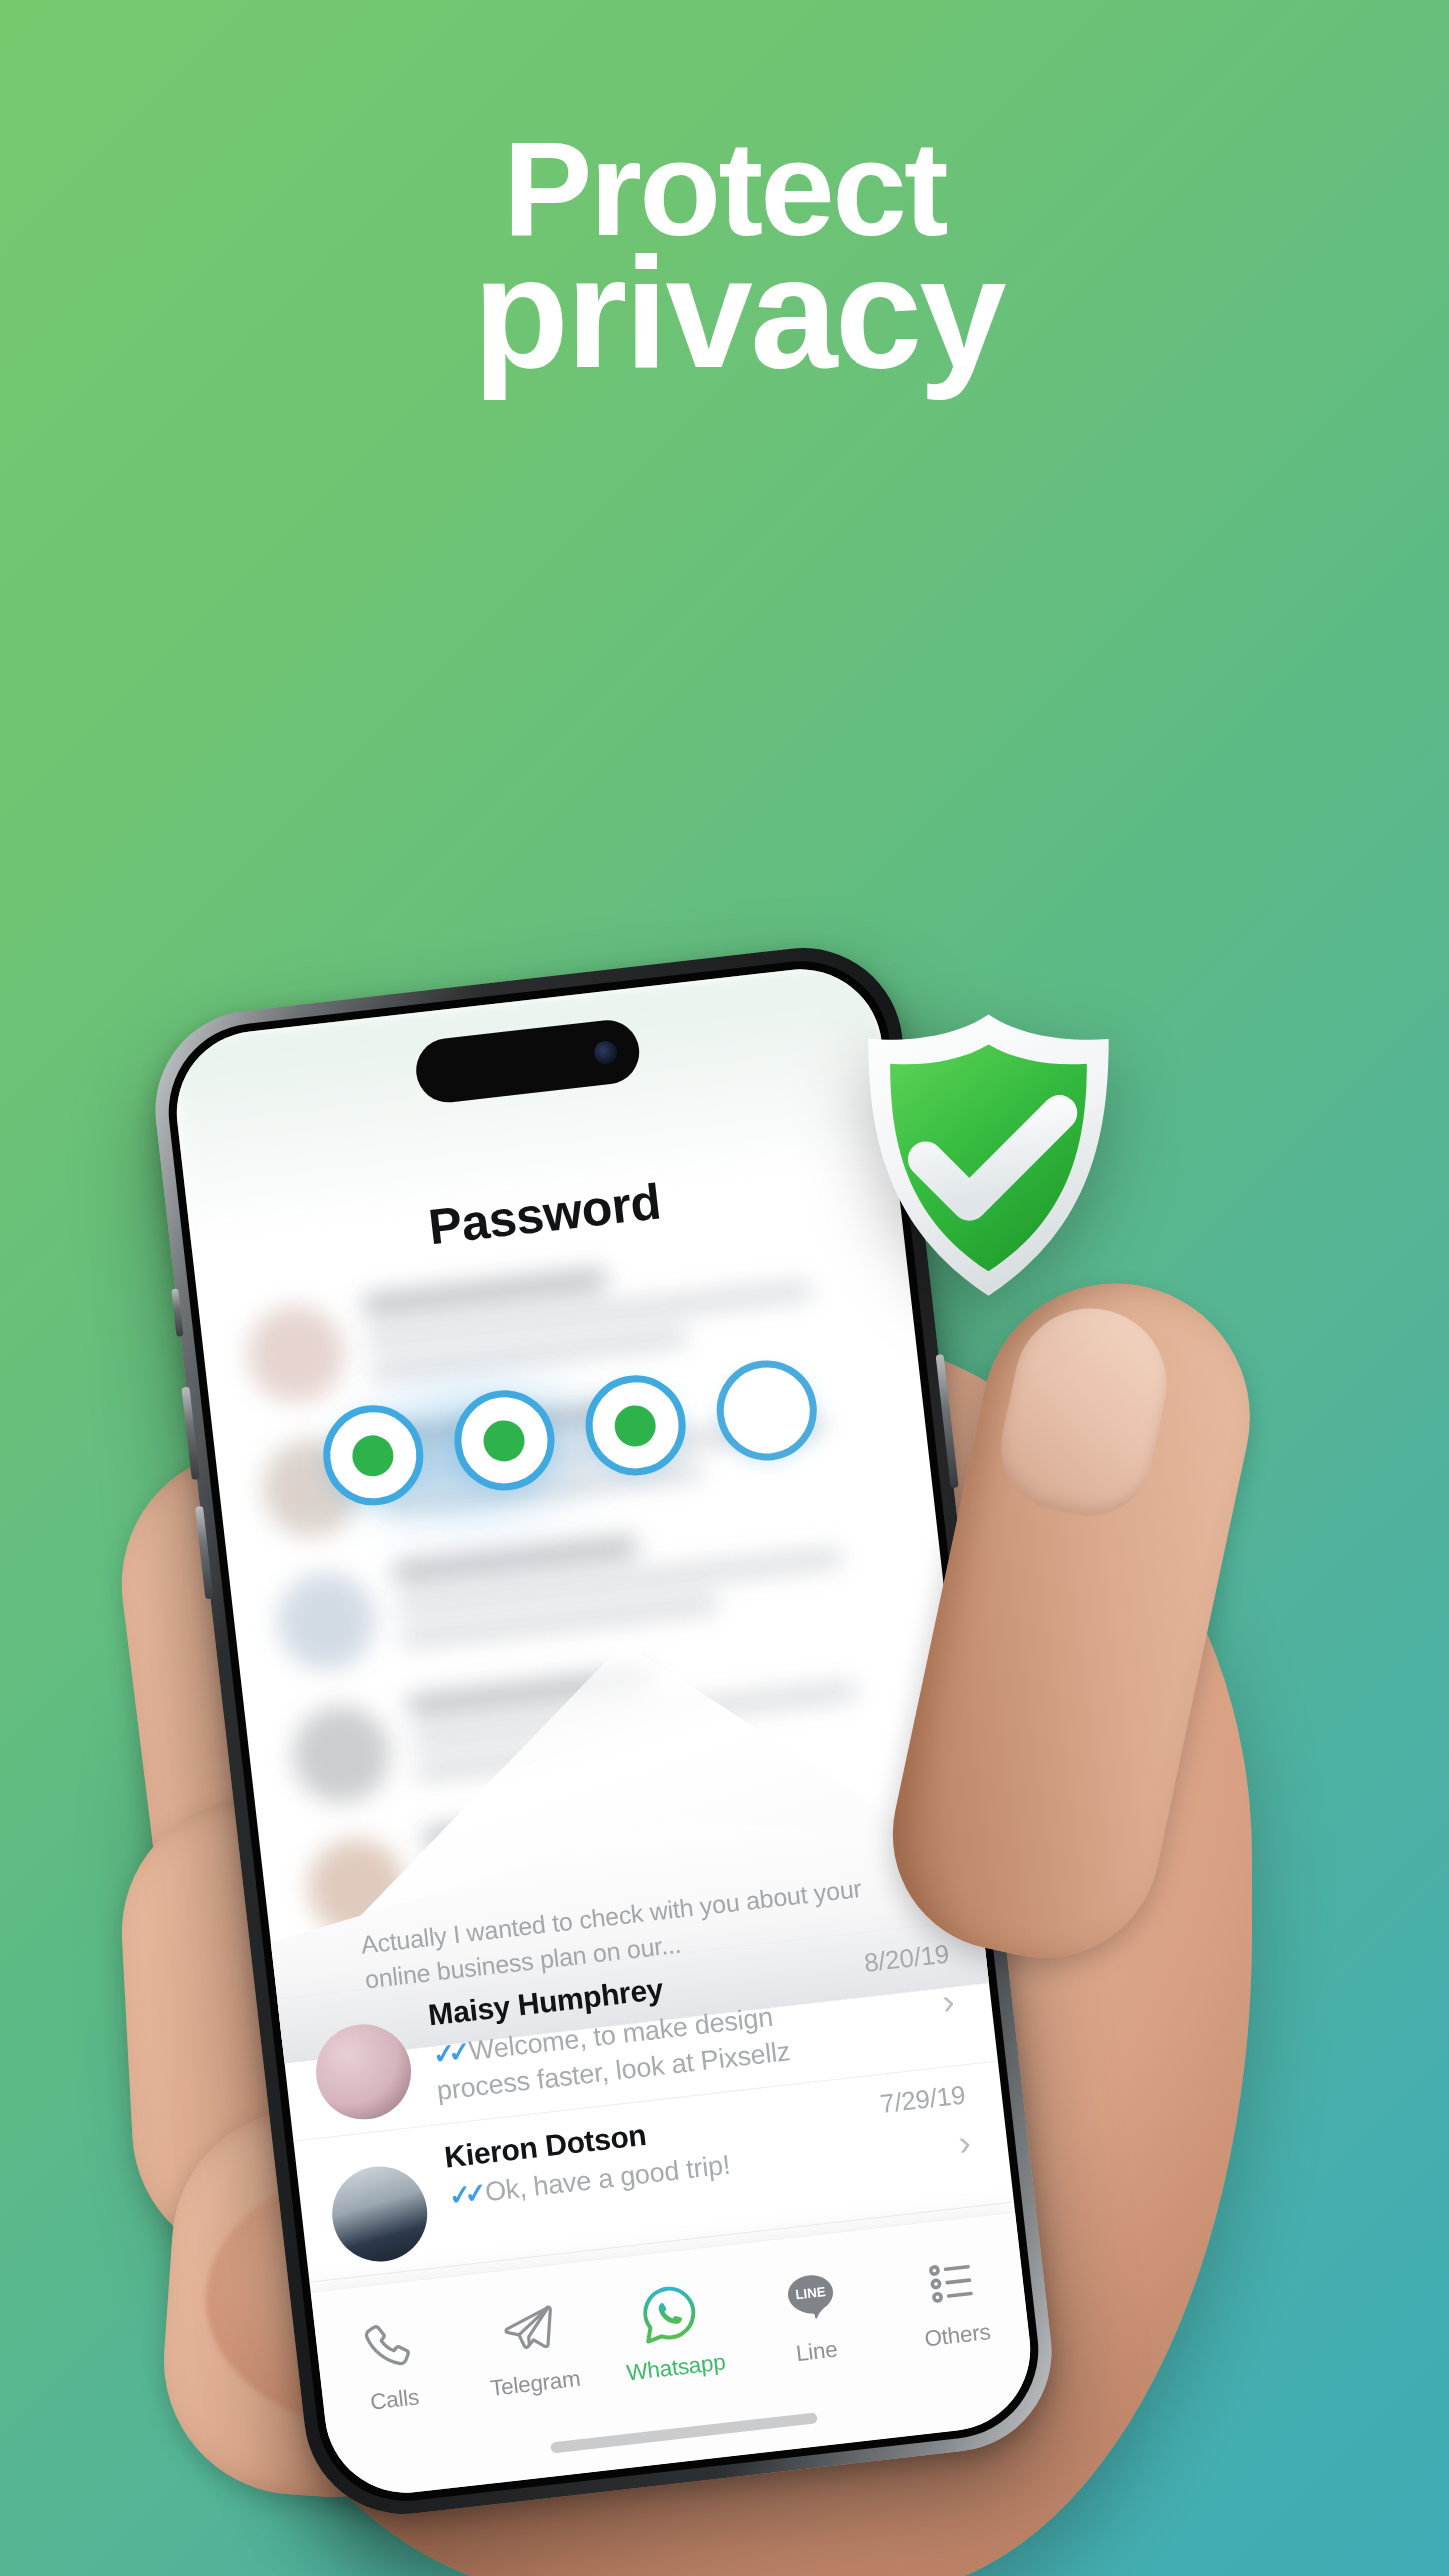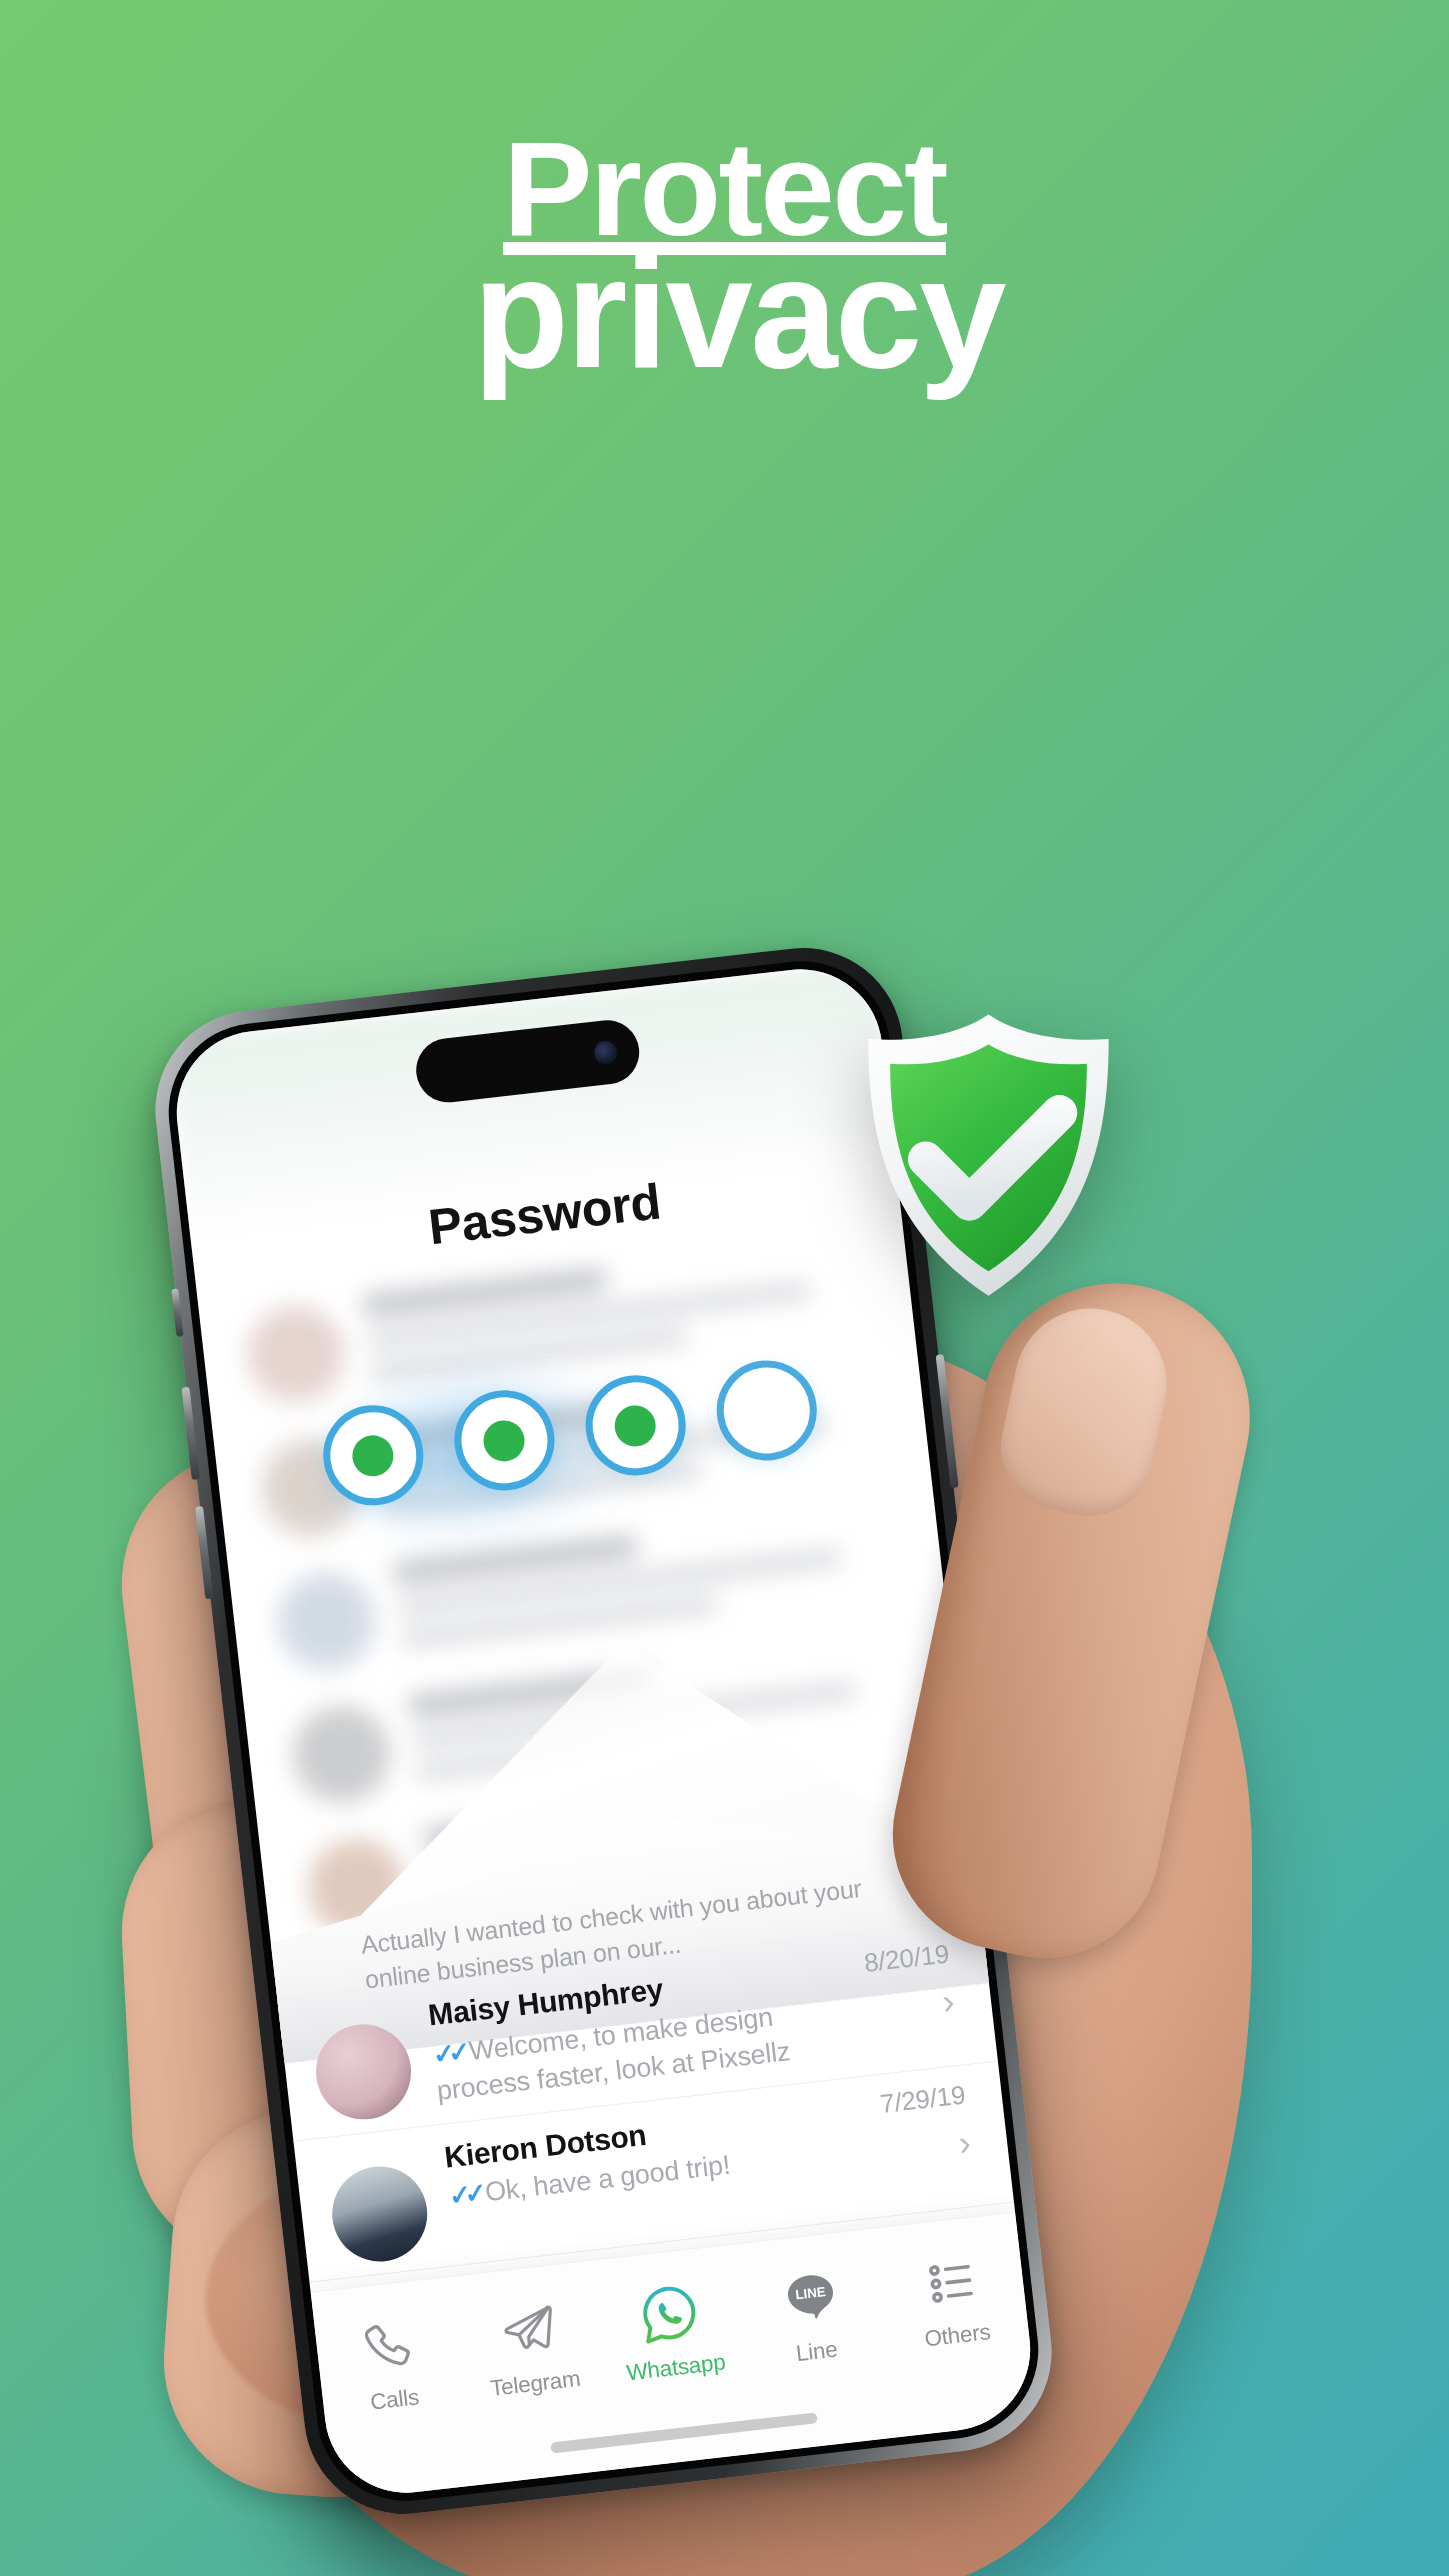--- a/index.html
+++ b/index.html
@@ -11,21 +11,21 @@
   }
 
   
   .headline {
     position:absolute; top:125px; left:0; width:100%;
     text-align:center; color:#ffffff;
     font-weight:bold; letter-spacing:-2.7px; line-height:0.96;
     user-select:none;
   }
   .hl-line { display:block; }
-  .hl-1 { font-size:134px;text-decoration:underline; }
+  .hl-1 { font-size:134px; }
   .hl-2 { font-size:186px; margin-top:-7.2px; }
   .hl-3 { font-size:157px; margin-top:-16px;margin-left:28px; }
 
   
   .hand-wrap { position:absolute; inset:0; pointer-events:none; }
   .palm {
     position:absolute; left:152px; top:1324px;
     width:1100px; height:1270px;
     background:radial-gradient(ellipse at 62% 30%, #e7b79b 0%, #d8a184 42%, #bc8165 72%, #9d6347 100%);
     border-radius:46% 44% 34% 38% / 40% 42% 52% 50%;

